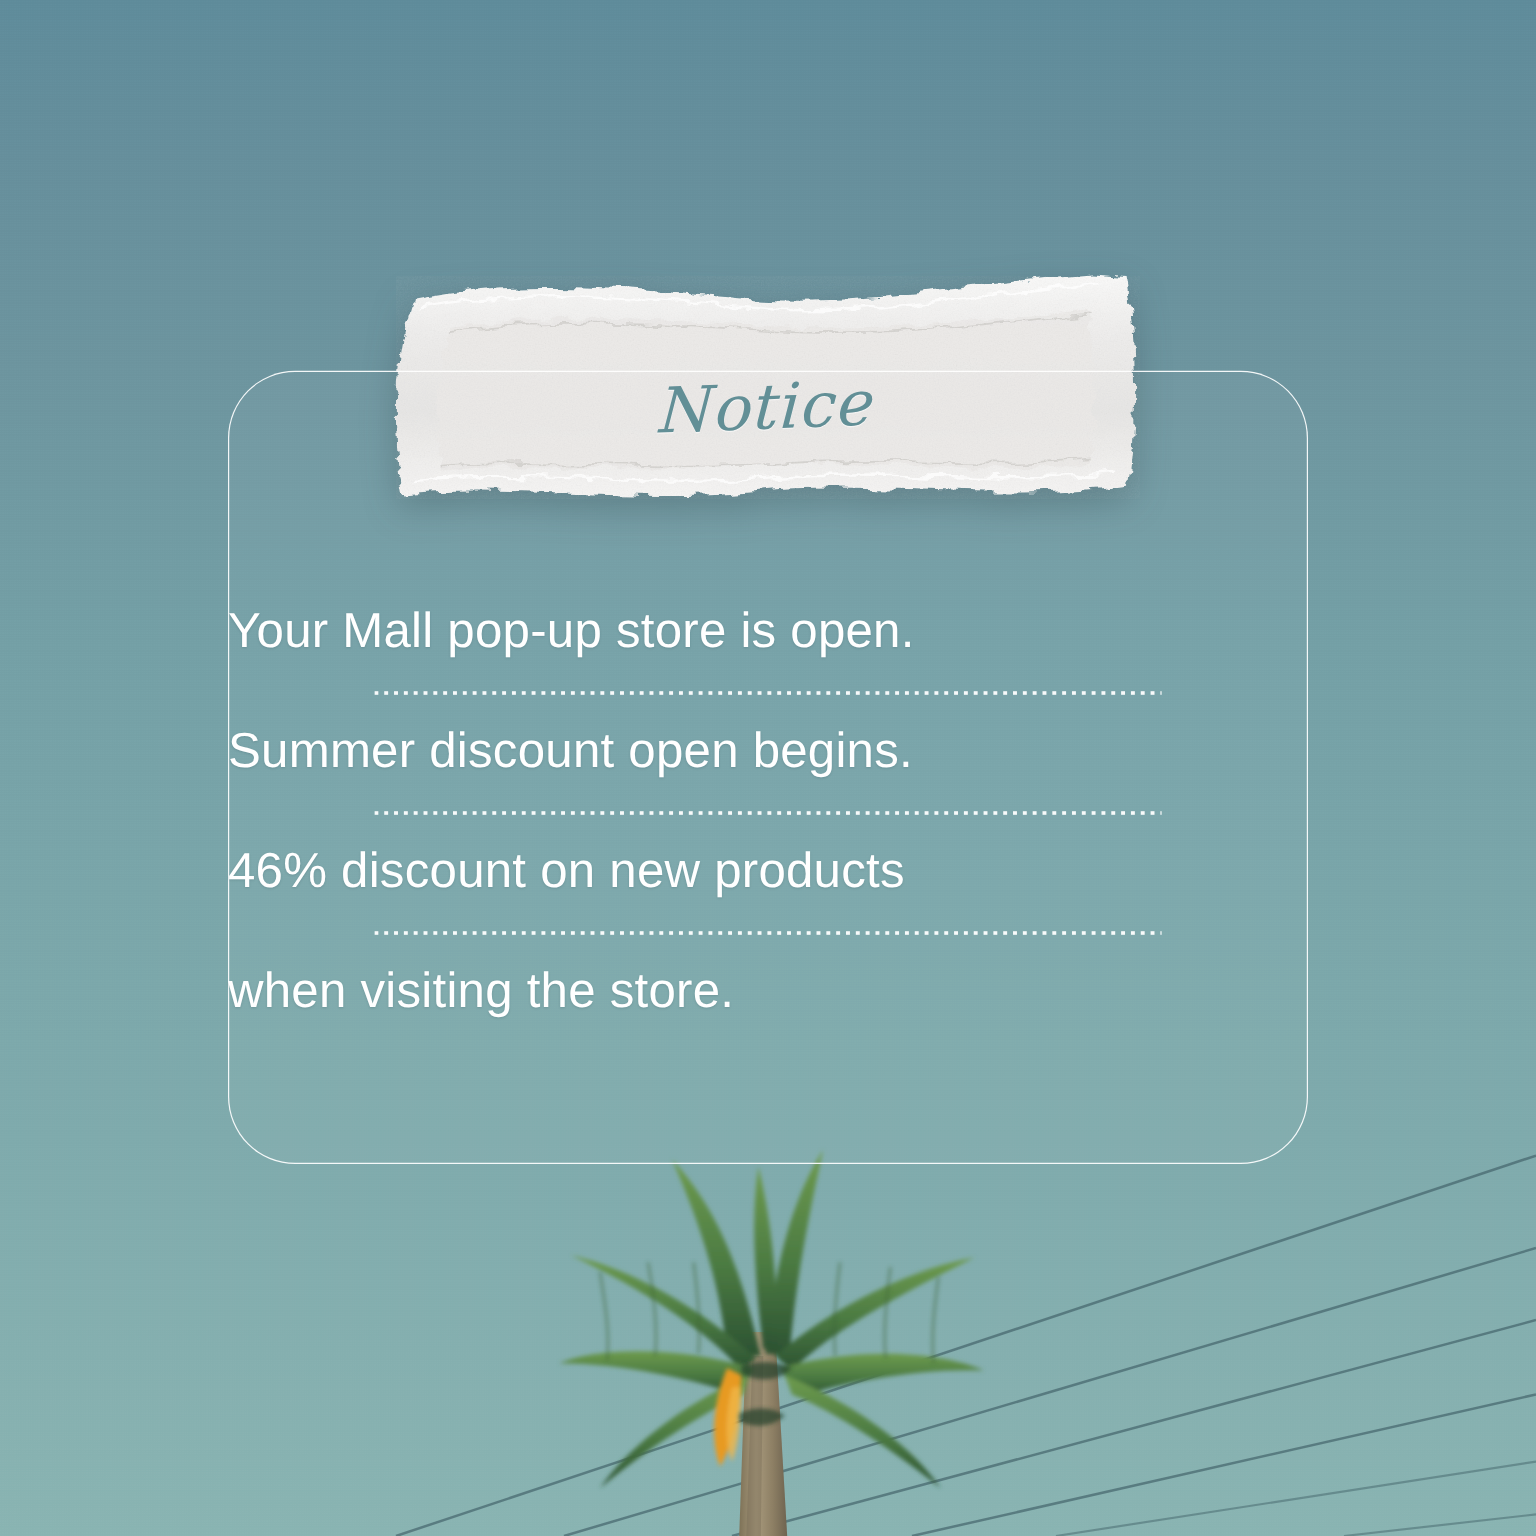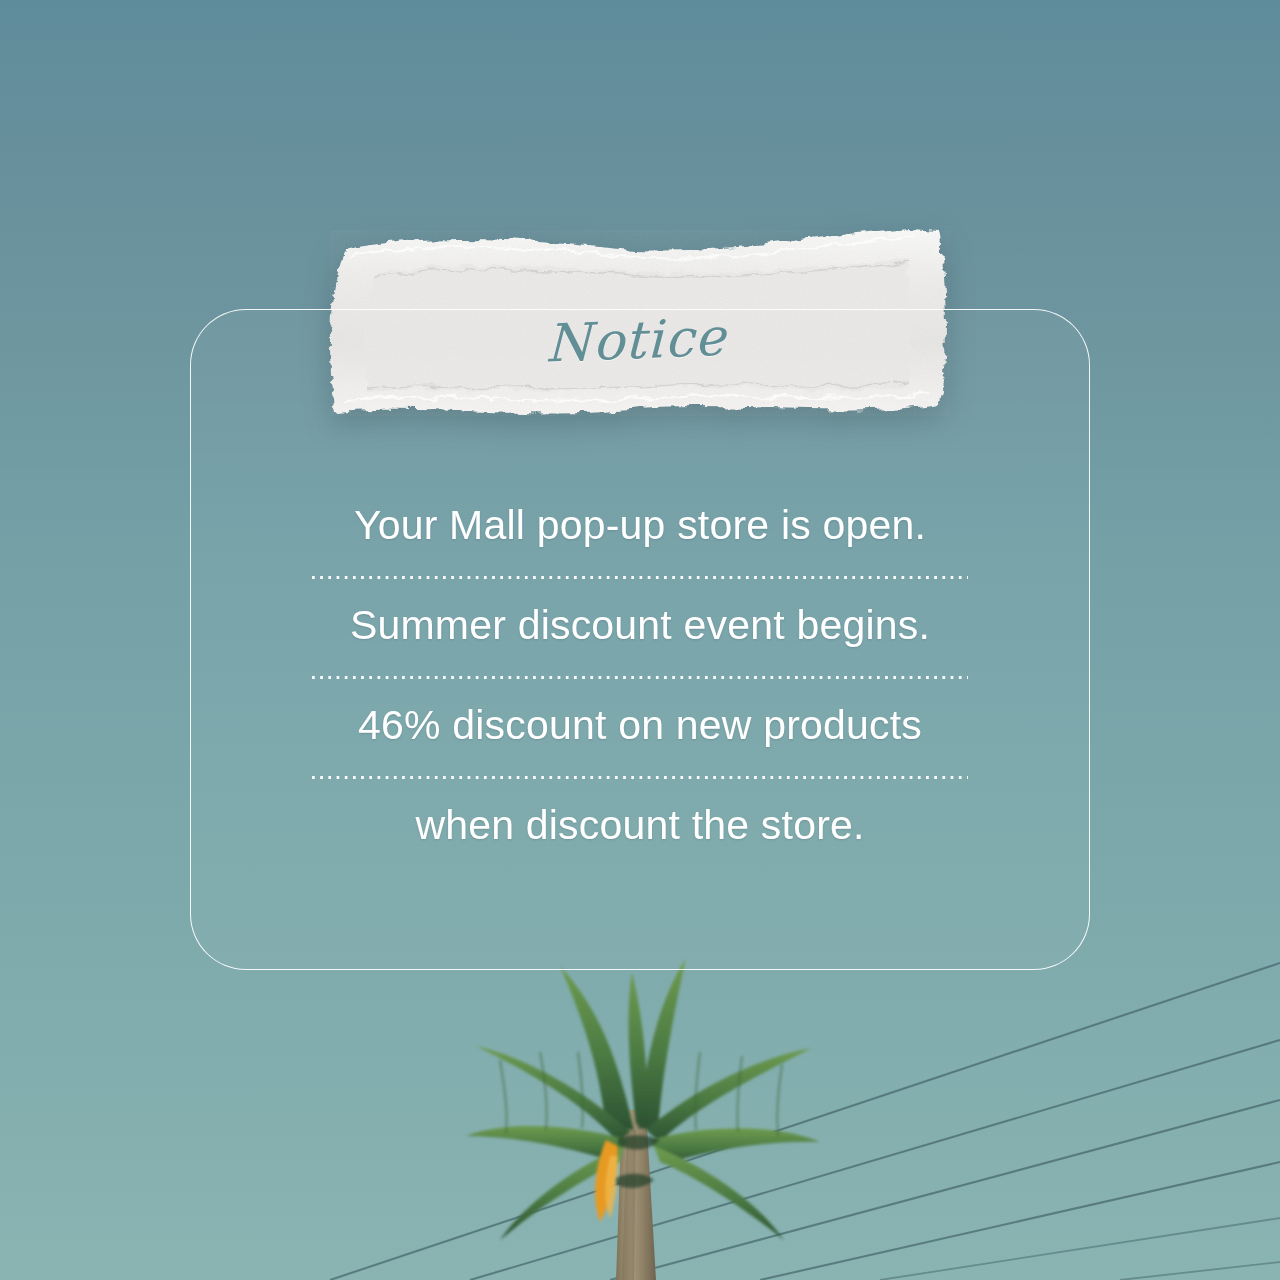--- a/index.html
+++ b/index.html
@@ -94,21 +94,20 @@
     flex-direction: column;
     justify-content: flex-start;
     padding-top: 196px;
   }
 
   .notice-line {
     color: #ffffff;
     font-size: 41px;
     font-weight: 300;
     letter-spacing: .2px;
-    text-align: center;
     line-height: 1;
     white-space: nowrap;
     text-shadow: 0 1px 2px rgba(35,60,70,.18);
   }
 
   .divider {
     width: 656px;
     height: 4px;
     margin: 30px auto 26px auto;
     background-image: radial-gradient(rgba(255,255,255,.95) 38%, rgba(255,255,255,0) 42%);
@@ -260,25 +259,25 @@
   </div>
 
   <div class="card"></div>
 
   <div class="card-body">
 
     <div class="notice-line">Your Mall pop-up store is open.</div>
 
     <div class="divider sq"></div>
 
-    <div class="notice-line">Summer discount event begins.</div>
+    <div class="notice-line">Summer discount open begins.</div>
 
     <div class="divider sq"></div>
 
     <div class="notice-line">46% discount on new products</div>
 
     <div class="divider sq"></div>
 
-    <div class="notice-line">when discount the store.</div>
+    <div class="notice-line">when visiting the store.</div>
 
   </div>
 
 </div>
 
 </body></html>

